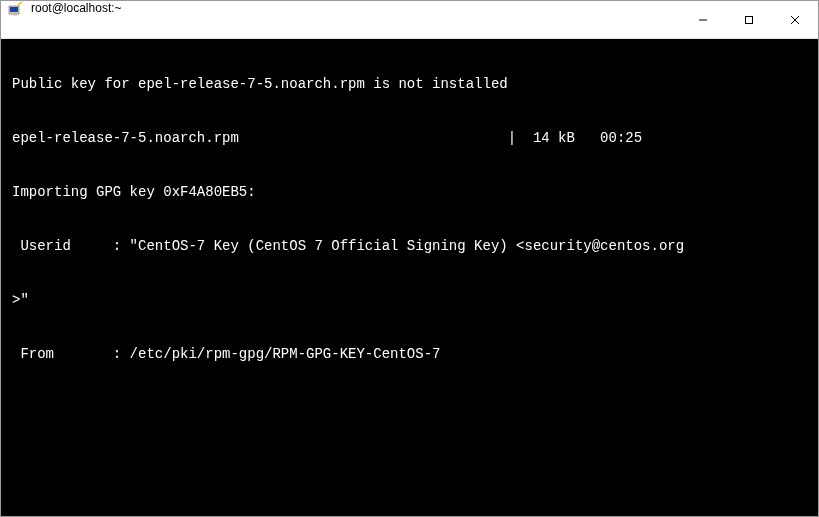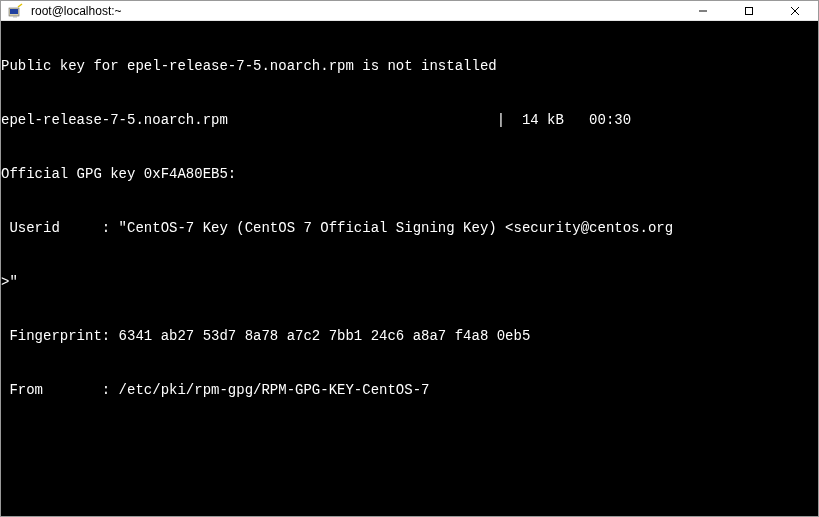--- a/index.html
+++ b/index.html
@@ -12,24 +12,23 @@
     }
     .window {
       width: 819px;
       height: 517px;
       background: #fff;
       border: 1px solid #999;
       display: flex;
       flex-direction: column;
     }
     .titlebar {
-      height: 20px;
+      height: 38px;
       background: #ffffff;
       display: flex;
-      align-items: center;
       border-bottom: 1px solid #e5e5e5;
       user-select: none;
     }
     .titlebar .icon {
       width: 16px;
       height: 16px;
       margin-left: 6px;
       margin-right: 6px;
       display: flex;
       align-items: center;
@@ -54,21 +53,21 @@
       font-size: 10px;
       color: #000;
     }
     .terminal {
       flex: 1;
       background: #000;
       color: #fff;
       font-family: Consolas, "Courier New", monospace;
       font-size: 14px;
       line-height: 18px;
-      padding: 0 0;
+      padding: 0 11px;
       overflow: hidden;
       white-space: pre;
     }
     .term-line { white-space: pre; }
   </style>
 </head>
 <body>
 
 <div class="window">
   <div class="titlebar">
@@ -96,25 +95,24 @@
         <svg width="10" height="10" viewBox="0 0 10 10">
             <line x1="1" y1="1" x2="9" y2="9" stroke="currentColor" stroke-width="1"></line>
             <line x1="9" y1="1" x2="1" y2="9" stroke="currentColor" stroke-width="1"></line>
           </svg>
       </div>
     </div>
   </div>
 
   <div class="terminal">
     <div class="term-line">Public key for epel-release-7-5.noarch.rpm is not installed</div>
-    <div class="term-line">epel-release-7-5.noarch.rpm                                |  14 kB   00:30</div>
-    <div class="term-line">Official GPG key 0xF4A80EB5:</div>
+    <div class="term-line">epel-release-7-5.noarch.rpm                                |  14 kB   00:25</div>
+    <div class="term-line">Importing GPG key 0xF4A80EB5:</div>
     <div class="term-line"> Userid     : "CentOS-7 Key (CentOS 7 Official Signing Key) &lt;security@centos.org</div>
     <div class="term-line">&gt;"</div>
-    <div class="term-line"> Fingerprint: 6341 ab27 53d7 8a78 a7c2 7bb1 24c6 a8a7 f4a8 0eb5</div>
     <div class="term-line"> From       : /etc/pki/rpm-gpg/RPM-GPG-KEY-CentOS-7</div>
     
     
     
     
     
     
     
     <div class="term-line"></div>
     

